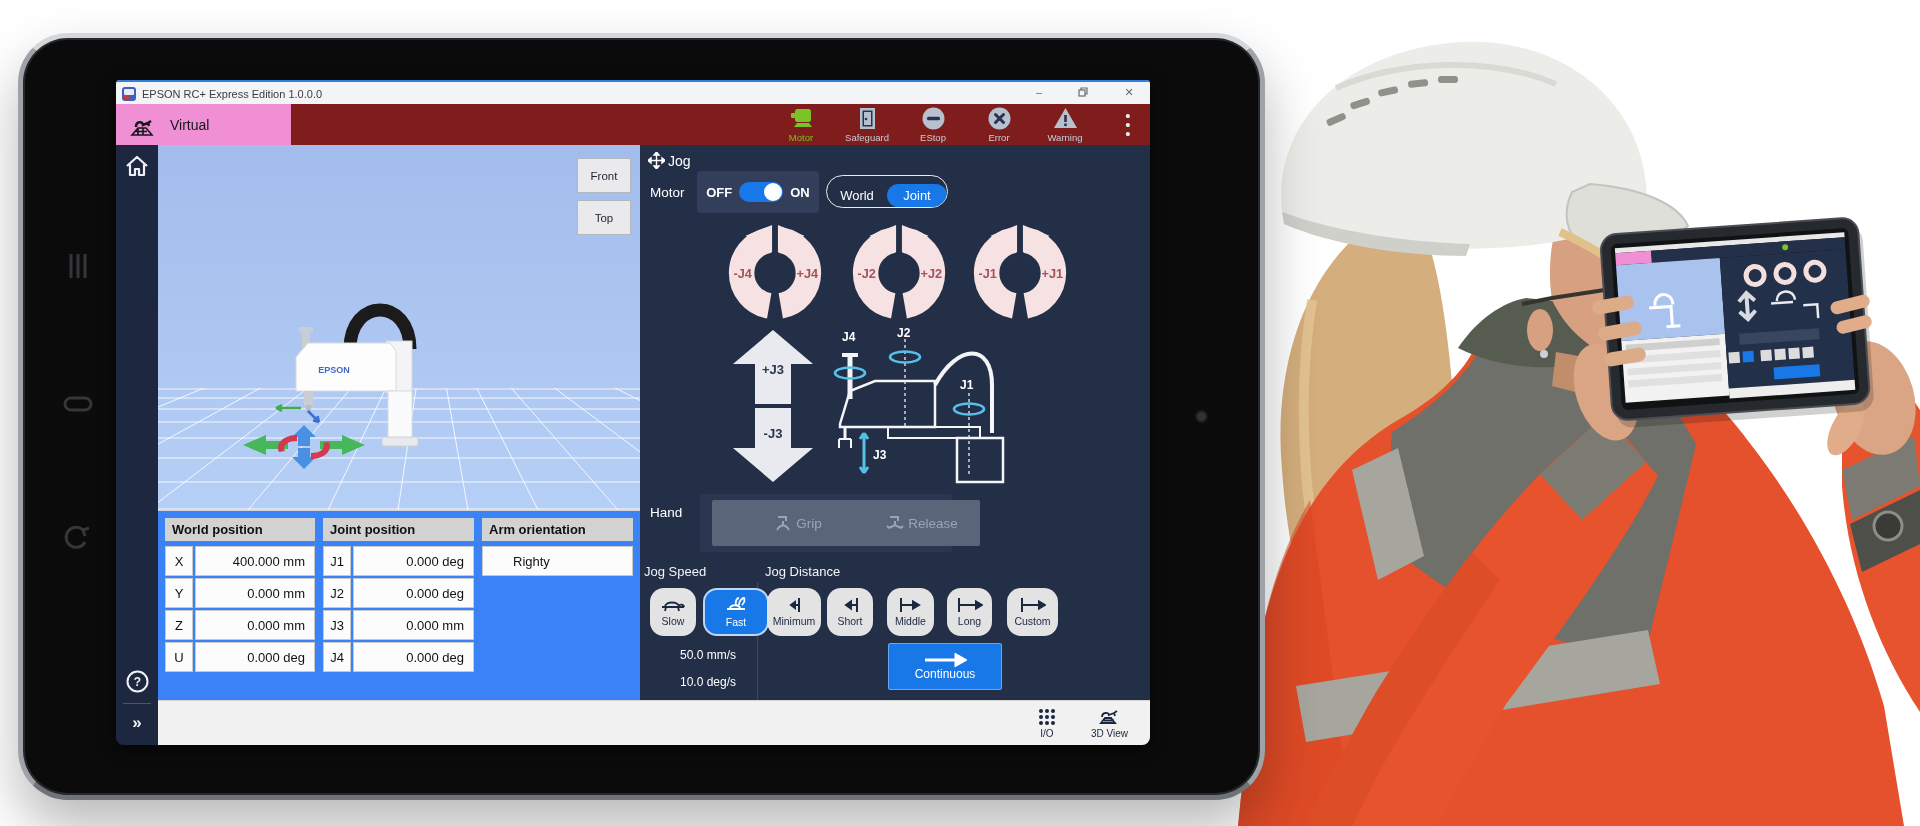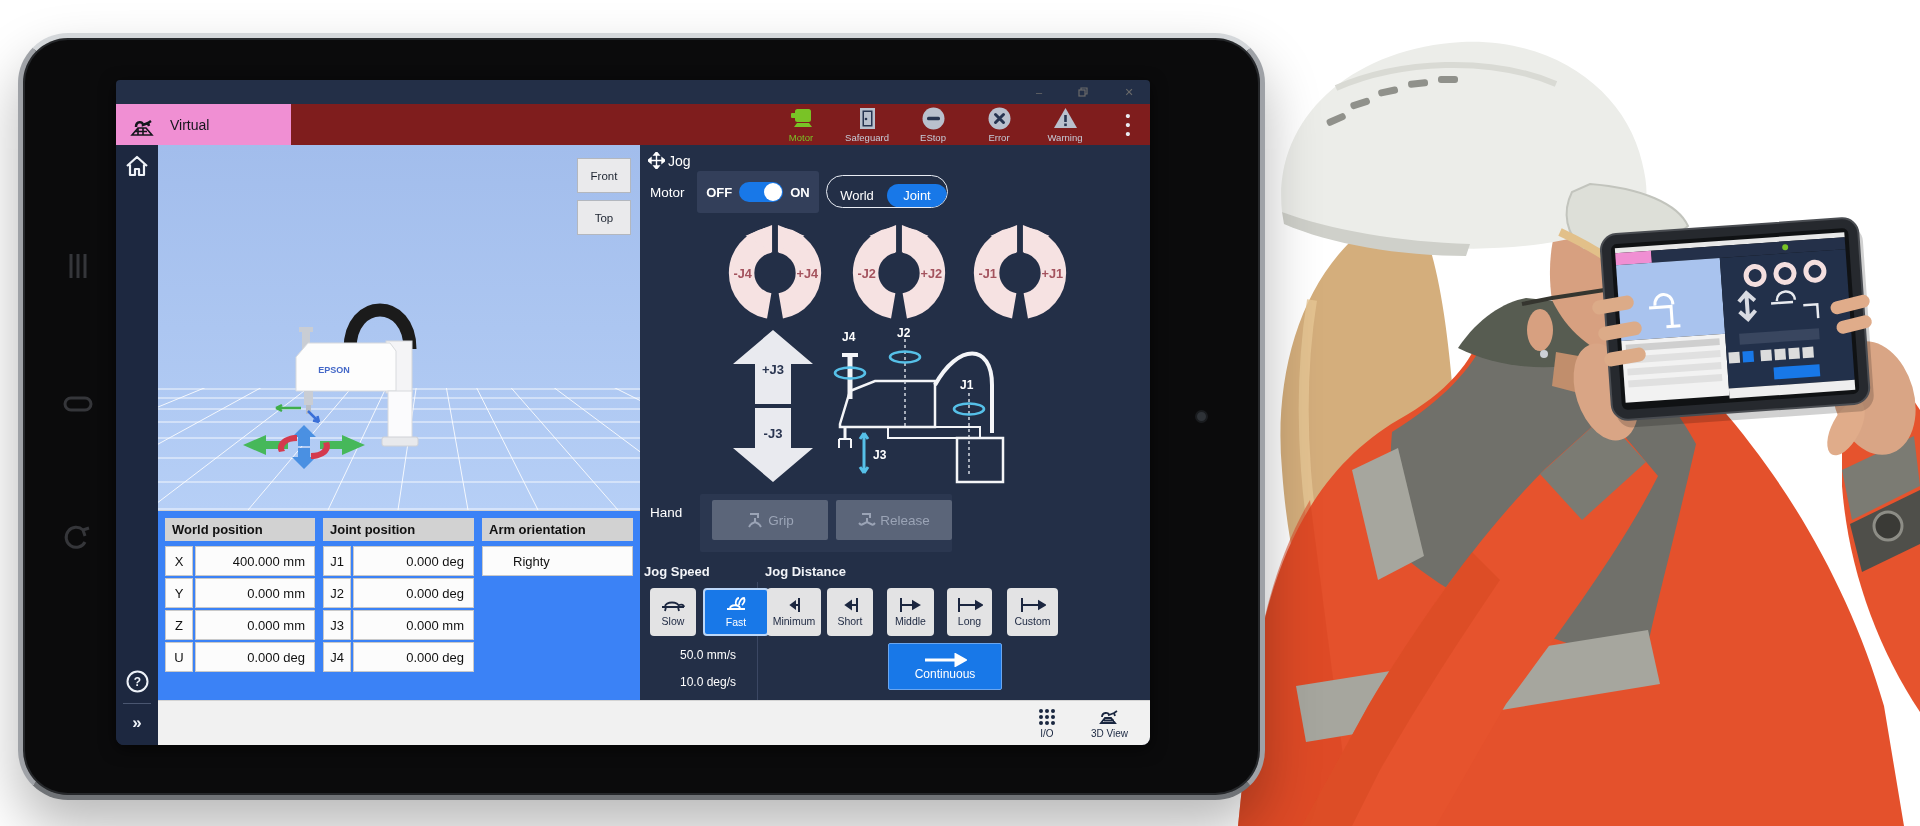--- a/index.html
+++ b/index.html
@@ -61,24 +61,24 @@
   .switch{width:44px;height:20px;border-radius:10px;background:#1878e8;position:relative;}
   .switch .knob{position:absolute;right:1px;top:1px;width:18px;height:18px;border-radius:50%;background:#fff;}
   .seg{position:absolute;left:186px;top:30px;width:122px;height:33px;border:1.5px solid #e9edf5;border-radius:17px;
     display:flex;overflow:hidden;box-sizing:border-box;}
   .seg div{flex:1;display:flex;align-items:center;justify-content:center;font-size:13px;margin-top:8px;}
   .seg .sel{background:#1878e8;border-radius:14px;}
   .rotary{position:absolute;top:79px;width:98px;height:98px;}
   .lift{position:absolute;width:80px;height:74px;}
   .hand-lbl{position:absolute;left:10px;top:360px;font-size:13.5px;}
   .hand-panel{position:absolute;left:60px;top:349px;width:252px;height:58px;background:#2b3750;border-radius:2px;}
-  .gbtn{position:absolute;top:6px;width:116px;height:40px;background:#5b6579;border-radius:2px;display:flex;align-items:center;justify-content:center;gap:4px;color:#9ba4b6;font-size:13.5px;}
-  .sec-lbl{position:absolute;top:419px;font-size:13px;color:#f2f4f8;font-weight:bold;}
+  .gbtn{position:absolute;top:6px;width:116px;height:46px;background:#5b6579;border-radius:2px;display:flex;align-items:center;justify-content:center;gap:4px;color:#9ba4b6;font-size:13.5px;padding-left:28px;}
+  .sec-lbl{position:absolute;top:419px;font-size:13px;color:#f2f4f8;}
   .vdiv{position:absolute;left:117px;top:437px;width:1px;height:118px;background:#3b4763;}
-  .sqbtn{position:absolute;top:443px;height:48px;background:#e3e3e4;border-radius:4px;display:flex;flex-direction:column;align-items:center;justify-content:center;color:#1c2740;font-size:10.5px;gap:2px;box-sizing:border-box;}
+  .sqbtn{position:absolute;top:443px;height:48px;background:#e3e3e4;border-radius:14px;display:flex;flex-direction:column;align-items:center;justify-content:center;color:#1c2740;font-size:10.5px;gap:2px;box-sizing:border-box;}
   .sqbtn.blue{background:#1878e8;color:#fff;border:2px solid #bcd7f8;}
   .speed-txt{position:absolute;left:24px;font-size:12px;color:#fff;margin-left:16px;}
   .cont-btn{position:absolute;left:248px;top:498px;width:112px;height:45px;background:#1878e8;border:1px solid #6aa6ef;border-radius:2px;
     display:flex;flex-direction:column;align-items:center;justify-content:center;color:#fff;font-size:12px;}
 
   .bottombar{position:absolute;left:42px;top:620px;width:992px;height:45px;background:#f1f1f1;border-top:1px solid #d4d4d4;
     display:flex;justify-content:flex-end;align-items:center;gap:34px;padding-right:22px;box-sizing:border-box;}
   .bb-item{display:flex;flex-direction:column;align-items:center;color:#1a2740;font-size:10px;gap:1px;}
 
   .person{position:absolute;left:0;top:0;z-index:1;}
@@ -186,20 +186,24 @@
             <line x1="22" y1="8" x2="22" y2="32"></line>
           </g>
         <rect x="2" y="152" width="26" height="12" rx="6"></rect>
         <path d="M22,296 A10,10 0 1 1 20,284 M20,284 l6,-2 m-6,2 l2,6"></path>
       </g>
     </svg>
     <div class="cam-dot" style="left:1172px;top:372px"></div>
 
     <div class="window">
 
+      <div class="titlebar">
+        <div class="appicon"></div>
+        <div class="title">EPSON RC+ Express Edition 1.0.0.0</div>
+      </div>
       <div class="wctl" style="left:908px">–</div>
       <div class="wctl" style="left:952px">
         <svg width="10" height="10" viewBox="0 0 10 10">
             <rect x="1" y="3" width="6" height="6" fill="none" stroke="#6a6a6a" stroke-width="1.2"></rect>
             <path d="M3,3 V1 H9 V7 H7" fill="none" stroke="#6a6a6a" stroke-width="1.2"></path>
           </svg>
       </div>
       <div class="wctl" style="left:998px">✕</div>
 
       <div class="header">

